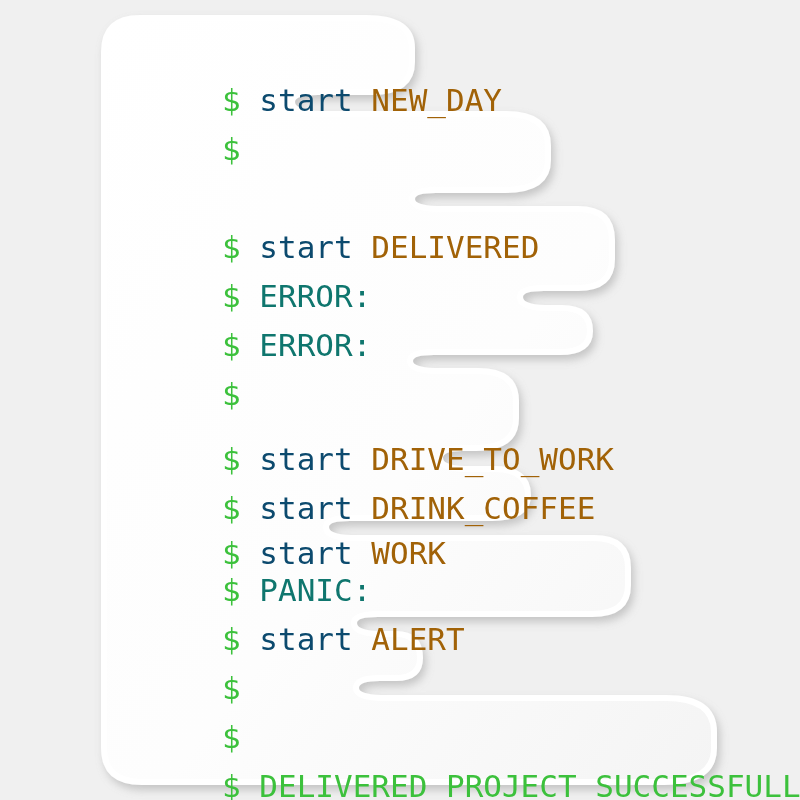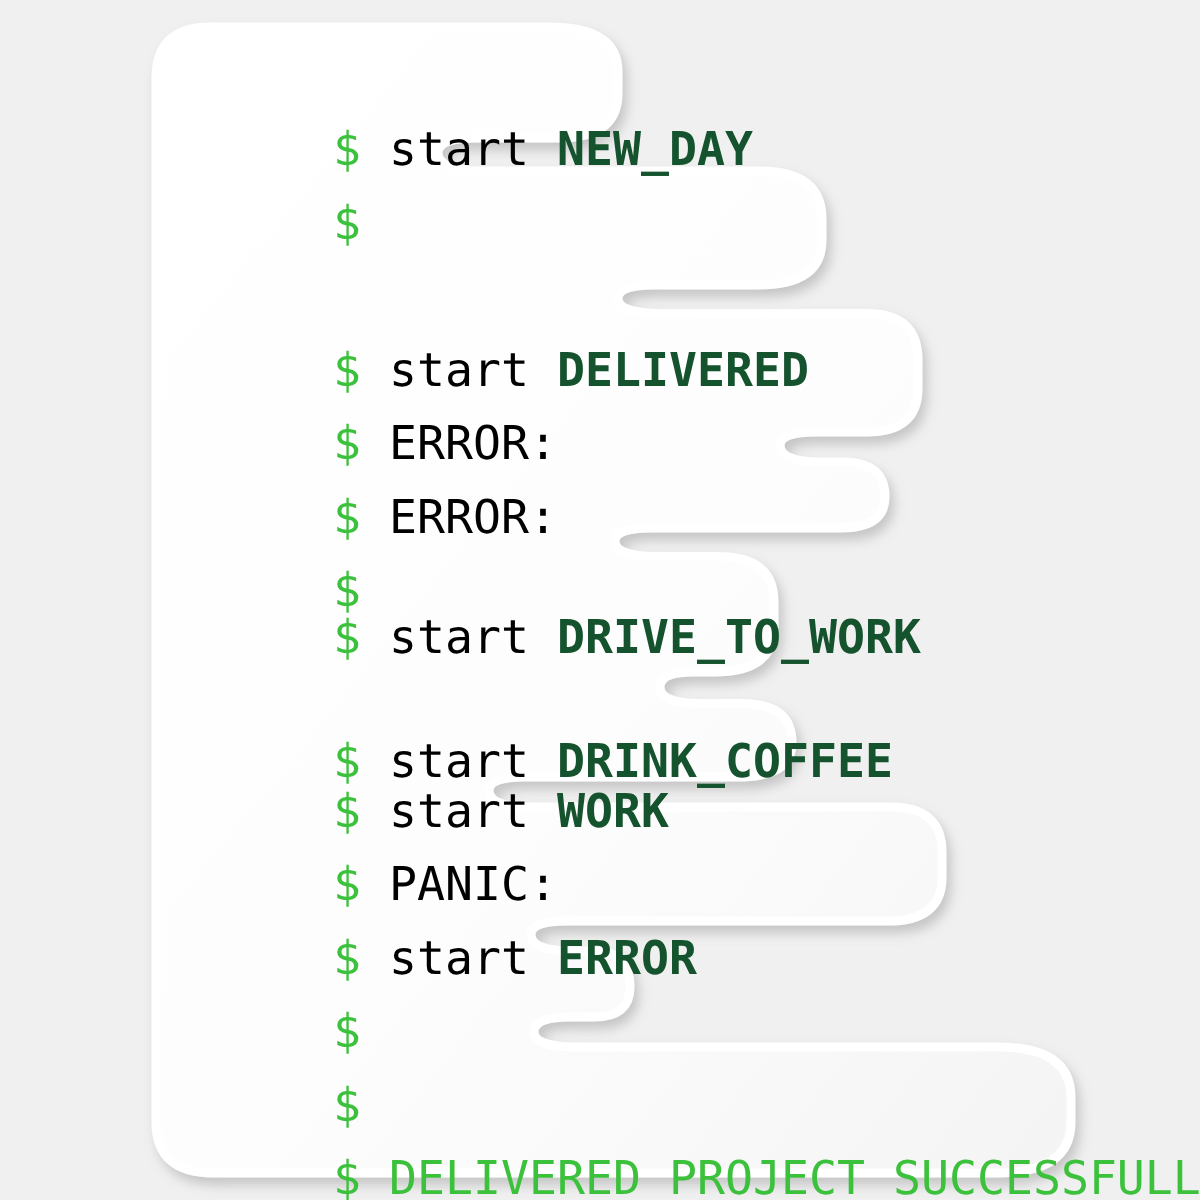--- a/index.html
+++ b/index.html
@@ -44,23 +44,23 @@
     left: 110px;
     height: 49px;
     line-height: 49px;
     white-space: pre;
     font-size: 31px;
     letter-spacing: 0px;
     font-family: "DejaVu Sans Mono", "Liberation Mono", monospace;
   }
 
   .tok-prompt  { color: #3cc13c; }
-  .tok-cmd     { color: #000000; }
-  .tok-arg     { color: #14532d; font-weight: bold; }
-  .tok-error   { color: #000000; }
+  .tok-cmd     { color: #0c4a6e; }
+  .tok-arg     { color: #a16207; }
+  .tok-error   { color: #0f766e; }
   .tok-success { color: #3cc13c; }
 
   .sp { color: transparent; }
 </style>
 </head>
 <body>
 
 <div id="sticker-canvas">
 
   <svg id="sticker-shape" viewBox="0 0 800 800" xmlns="http://www.w3.org/2000/svg">
@@ -162,38 +162,38 @@
     </div>
 
     <div class="term-line" style="top:272px;">
       <span class="tok-prompt">$</span><span class="sp"> </span><span class="tok-error">ERROR:</span>
     </div>
 
     <div class="term-line" style="top:321px;">
       <span class="tok-prompt">$</span>
     </div>
 
-    <div class="term-line" style="top:352px;">
+    <div class="term-line" style="top:386px;">
       <span class="tok-prompt">$</span><span class="sp"> </span><span class="tok-cmd">start</span><span class="sp"> </span><span class="tok-arg">DRIVE_TO_WORK</span>
     </div>
 
     <div class="term-line" style="top:435px;">
       <span class="tok-prompt">$</span><span class="sp"> </span><span class="tok-cmd">start</span><span class="sp"> </span><span class="tok-arg">DRINK_COFFEE</span>
     </div>
 
-    <div class="term-line" style="top:468px;">
+    <div class="term-line" style="top:480px;">
       <span class="tok-prompt">$</span><span class="sp"> </span><span class="tok-cmd">start</span><span class="sp"> </span><span class="tok-arg">WORK</span>
     </div>
 
     <div class="term-line" style="top:517px;">
       <span class="tok-prompt">$</span><span class="sp"> </span><span class="tok-error">PANIC:</span>
     </div>
 
     <div class="term-line" style="top:566px;">
-      <span class="tok-prompt">$</span><span class="sp"> </span><span class="tok-cmd">start</span><span class="sp"> </span><span class="tok-arg">ERROR</span>
+      <span class="tok-prompt">$</span><span class="sp"> </span><span class="tok-cmd">start</span><span class="sp"> </span><span class="tok-arg">ALERT</span>
     </div>
 
     <div class="term-line" style="top:615px;">
       <span class="tok-prompt">$</span>
     </div>
 
     <div class="term-line" style="top:664px;">
       <span class="tok-prompt">$</span>
     </div>
 

